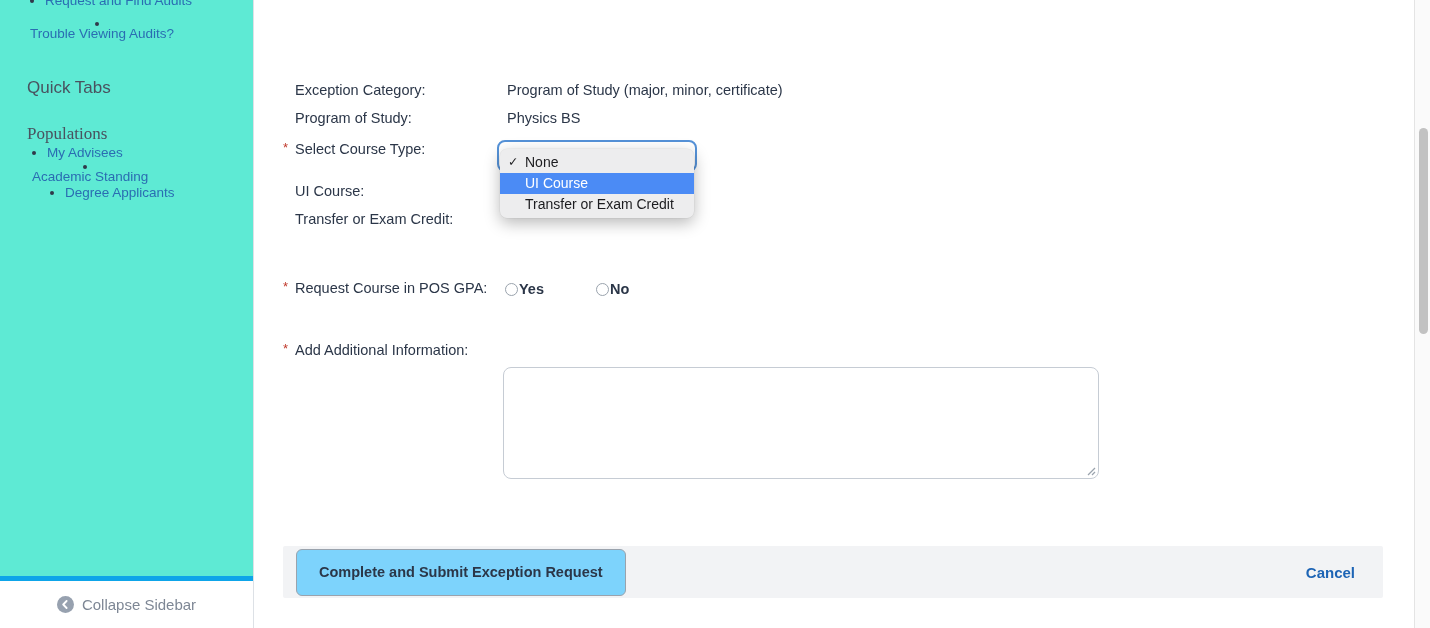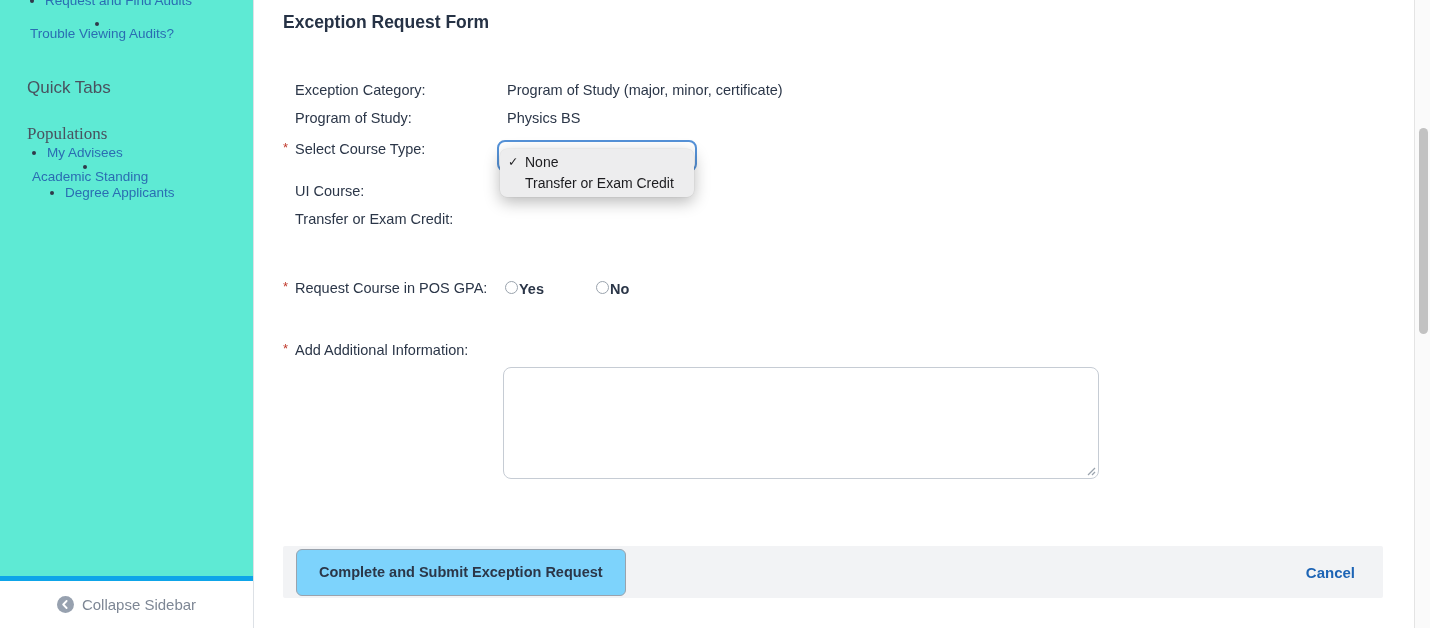--- a/index.html
+++ b/index.html
@@ -33,21 +33,21 @@
 
   
   #course-type-menu { position:absolute; left:245px; top:149px; width:194px; background:#ededee; border-radius:7px;
                       box-shadow:0 5px 16px rgba(0,0,0,0.28), 0 0 0 0.5px rgba(0,0,0,0.06); padding:3px 0; z-index:5; }
   .menu-option { height:21px; line-height:21px; font-size:14px; color:#1c1c1f; padding-left:25px; position:relative; cursor:default; white-space:nowrap; }
   .menu-option .check { position:absolute; left:8px; top:0; font-size:12.5px; color:#1c1c1f; }
   .menu-option.highlight { background:#4b8bf5; color:#ffffff; }
 
   
   .radio-group { position:absolute; left:250px; display:flex; align-items:center; }
-  .radio-pair { display:flex; align-items:flex-start; }
+  .radio-pair { display:flex; align-items:center; }
   input[type="radio"] { appearance:none; -webkit-appearance:none; width:13px; height:13px; border:1.5px solid #9aa3ad;
                         border-radius:50%; background:#fff; margin:0; }
   .radio-label { font-size:14.5px; font-weight:700; color:#2b3648; margin-left:1px; }
 
   
   #info-wrap { position:absolute; left:248px; top:367px; width:596px; height:112px; }
   #info-textarea { width:596px; height:112px; border:1px solid #c6ccd4; border-radius:8px; resize:none; background:#fff;
                    font-family:"Liberation Sans", sans-serif; font-size:14px; color:#2b3648; padding:8px 10px; outline:none; }
   .grip { position:absolute; right:3px; bottom:3px; width:11px; height:11px; pointer-events:none; }
 
@@ -97,21 +97,20 @@
       <span class="collapse-circle">
         <svg width="8" height="9" viewBox="0 0 8 9">
             <polyline points="5.6,1 2.2,4.5 5.6,8" fill="none" stroke="#ffffff" stroke-width="1.8" stroke-linecap="round" stroke-linejoin="round"></polyline>
           </svg>
       </span>
       <span class="collapse-label">Collapse Sidebar</span>
     </div>
   </nav>
 
   <main id="main">
-    <h1 class="page-title">Exception Request Form</h1>
 
     <div class="form-label" style="top:82px;">
       <span class="req hidden">*</span>
       <span>Exception Category:</span>
     </div>
     <div class="form-value" style="top:82px;">Program of Study (major, minor, certificate)</div>
 
     <div class="form-label" style="top:110px;">
       <span class="req hidden">*</span>
       <span>Program of Study:</span>
@@ -120,20 +119,23 @@
 
     <div class="form-label" style="top:141px;">
       <span class="req">*</span>
       <span>Select Course Type:</span>
     </div>
     <div id="course-type-select"></div>
     <div id="course-type-menu">
       <div class="menu-option">
         <span class="check">✓</span>
         <span>None</span>
+      </div>
+      <div class="menu-option highlight">
+        <span>UI Course</span>
       </div>
       <div class="menu-option">
         <span>Transfer or Exam Credit</span>
       </div>
     </div>
 
     <div class="form-label" style="top:183px;">
       <span class="req hidden">*</span>
       <span>UI Course:</span>
     </div>

